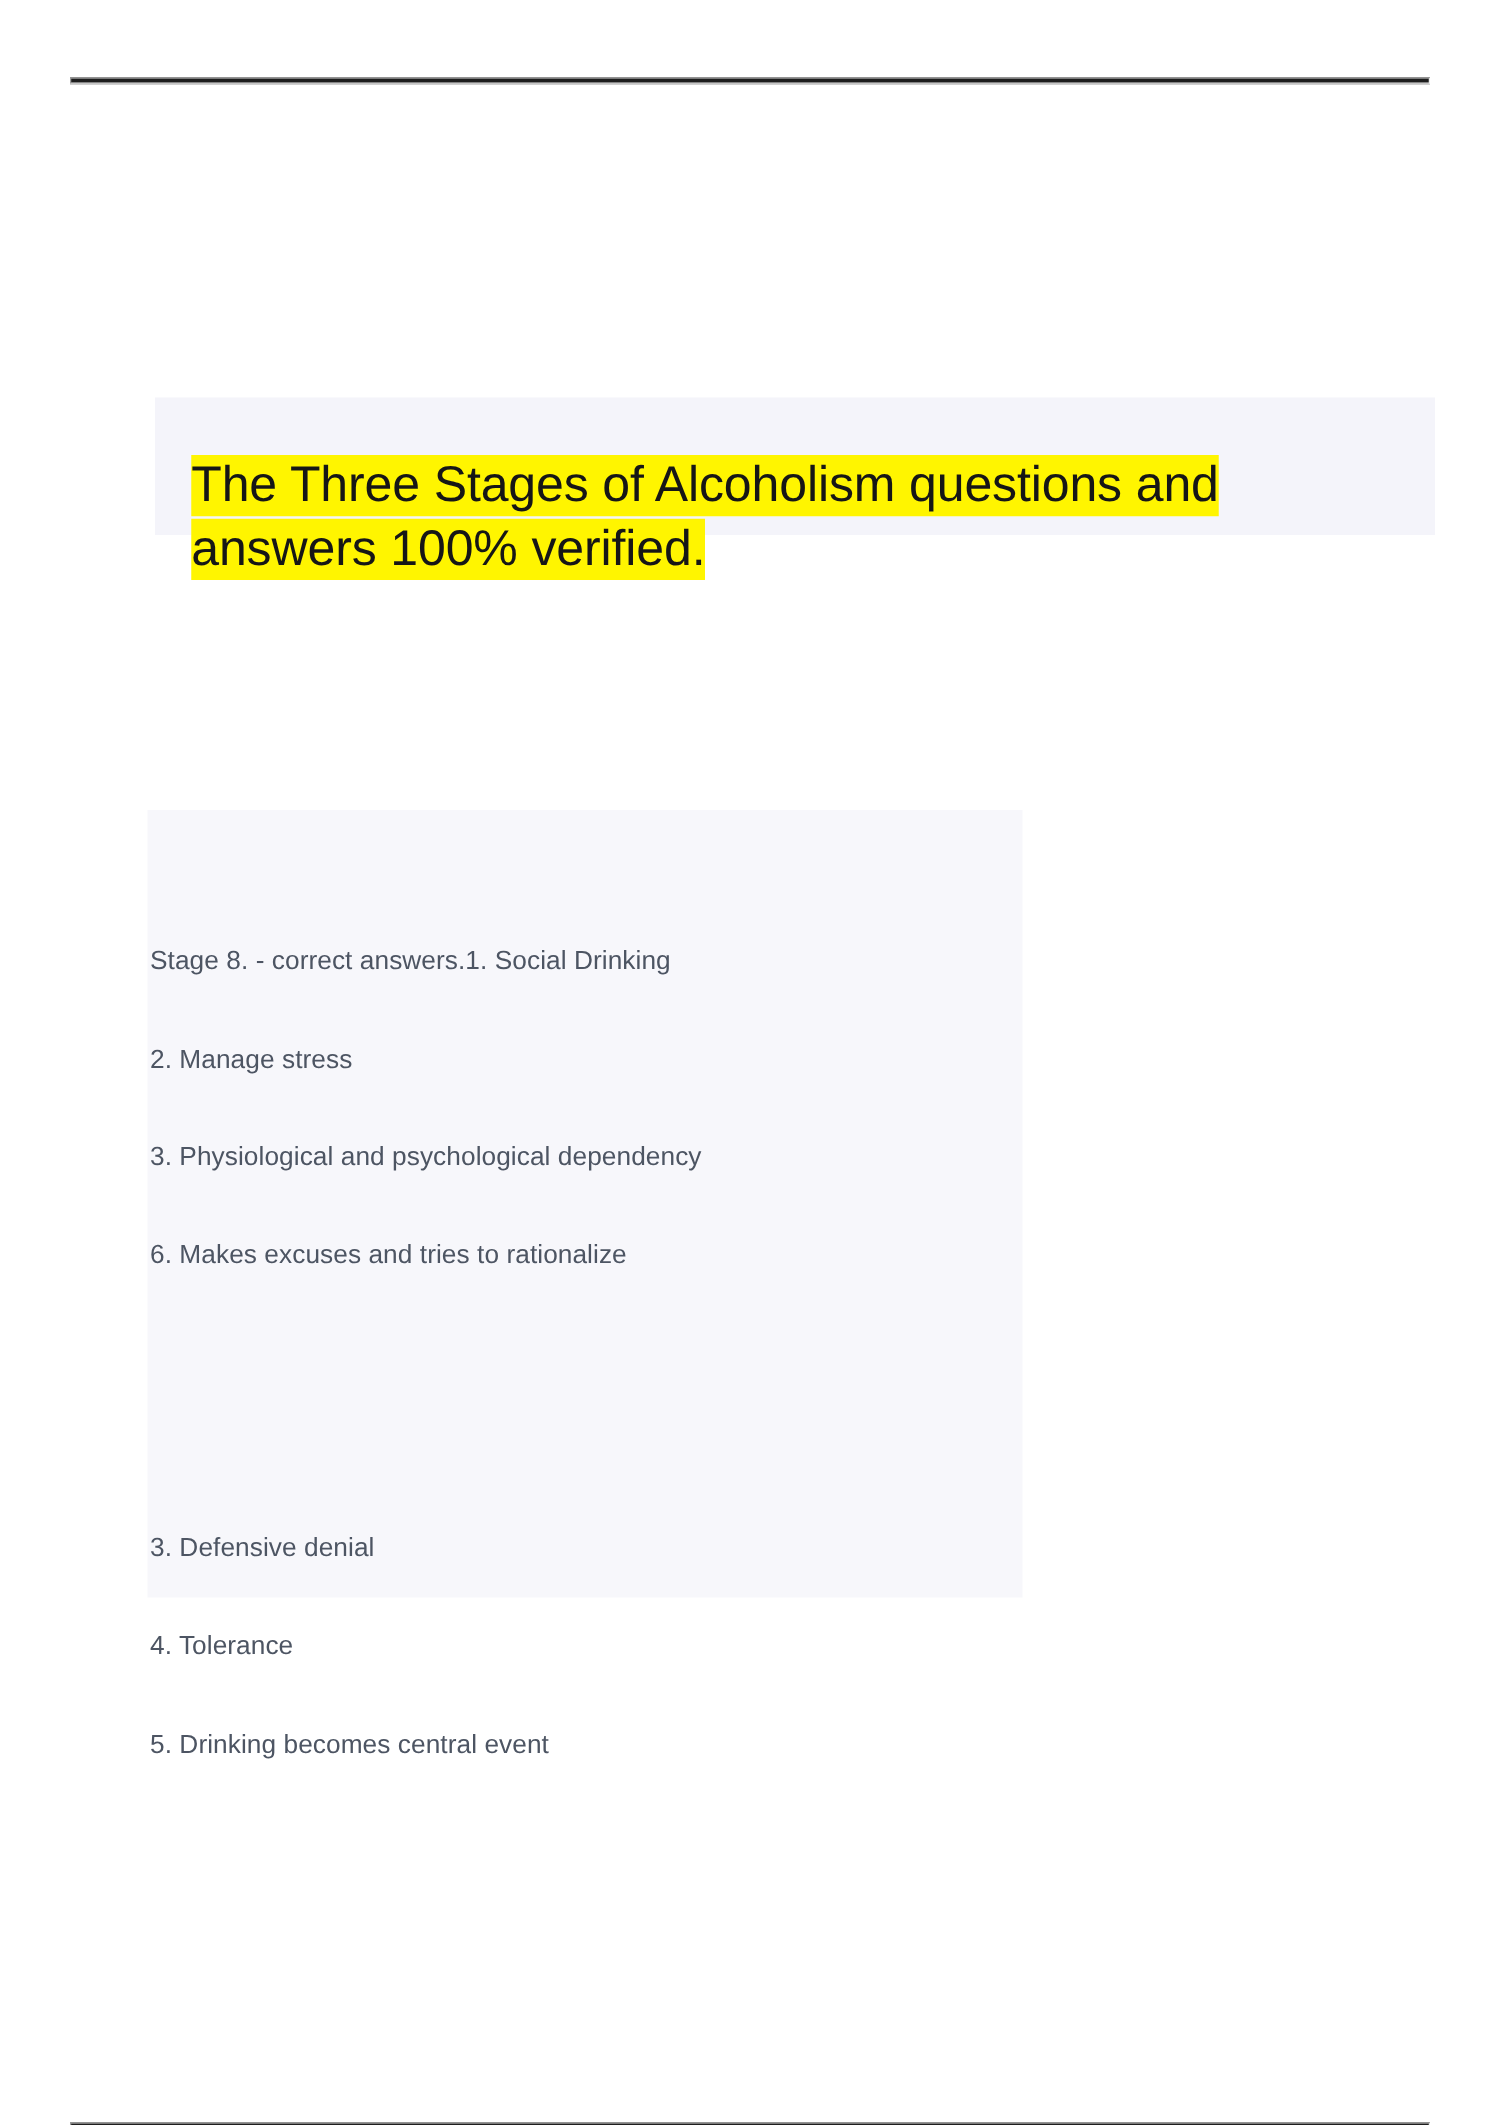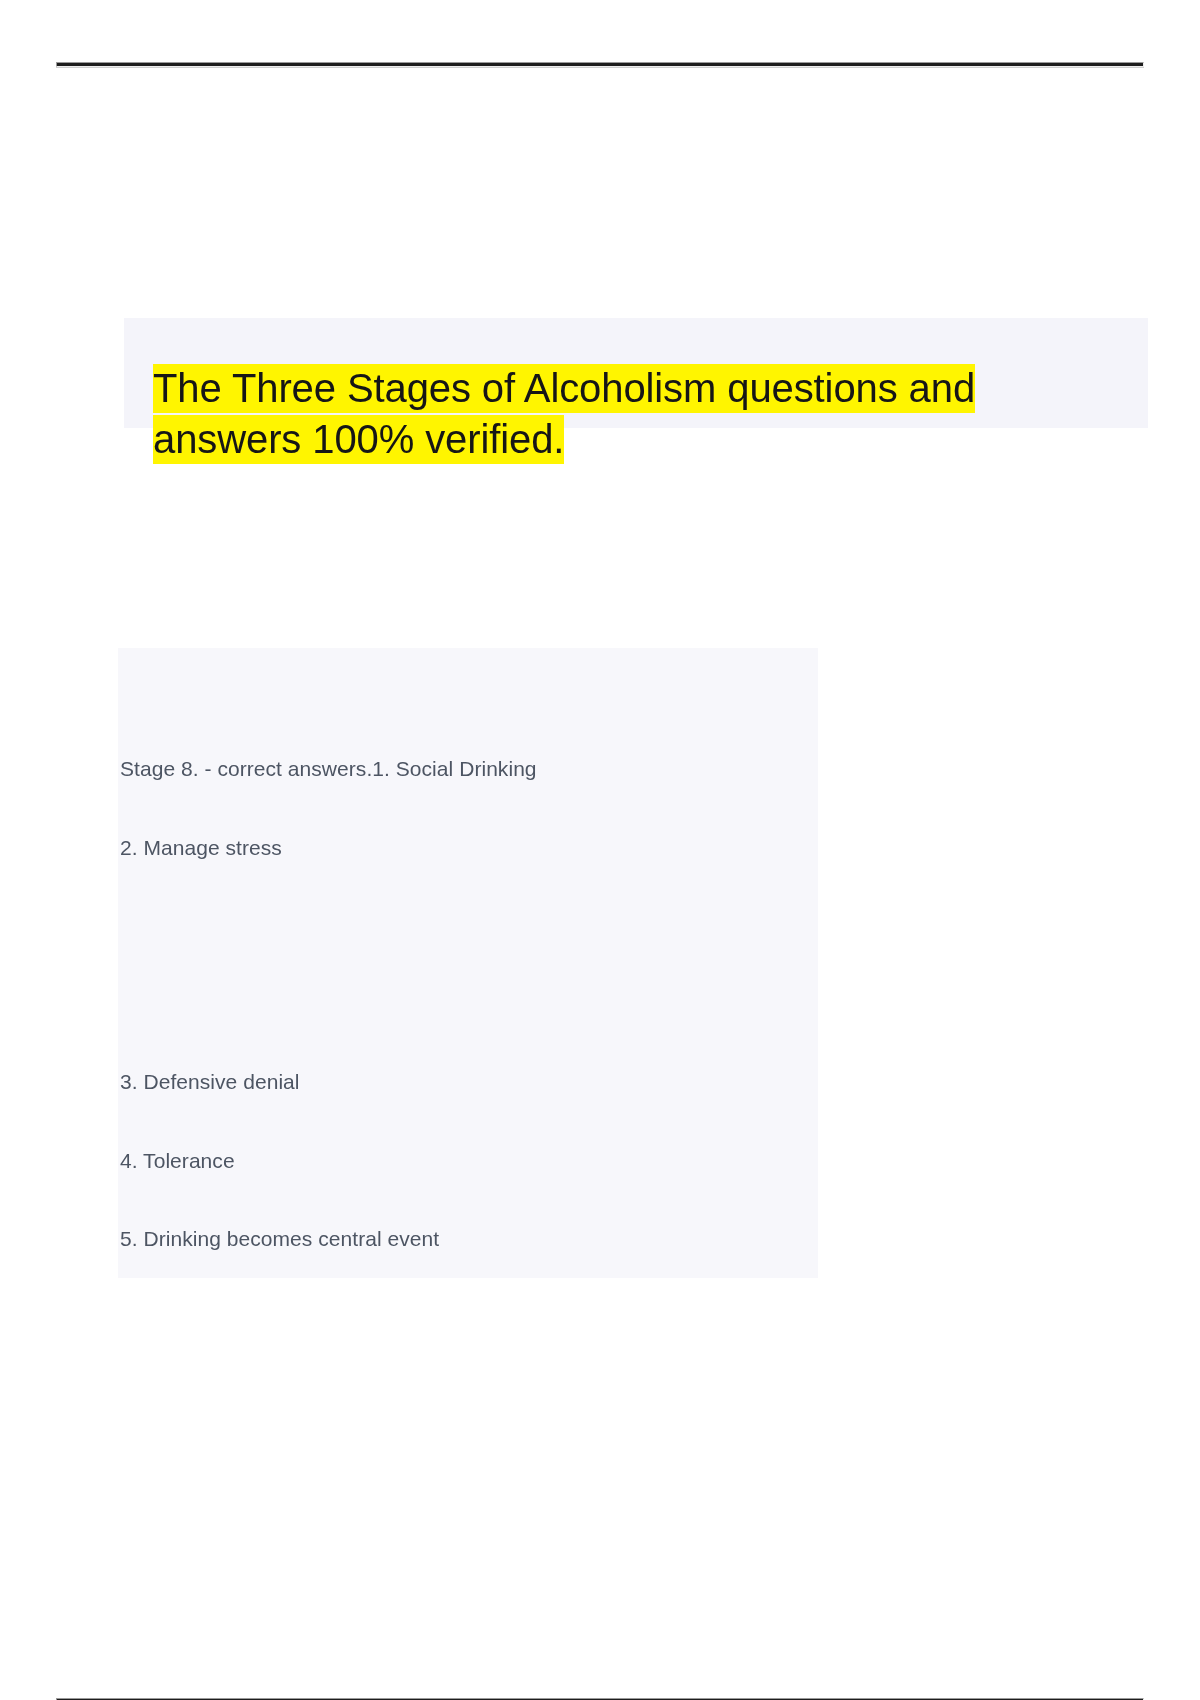--- a/index.html
+++ b/index.html
@@ -103,20 +103,22 @@
 
   <h1 class="title-block">
     <span class="hl">The Three Stages of Alcoholism questions and</span><br>
     <span class="hl">answers 100% verified.</span>
   </h1>
 
   <div class="body-block">
     <div class="answer-section">
       <span class="answer-line">Stage 8. - correct answers.1. Social Drinking</span>
       <span class="answer-line">2. Manage stress</span>
+      <span class="answer-line">3. Physiological and psychological dependency</span>
+      <span class="answer-line">6. Makes excuses and tries to rationalize</span>
     </div>
 
     <div class="answer-section">
       <span class="answer-line">3. Defensive denial</span>
       <span class="answer-line">4. Tolerance</span>
       <span class="answer-line">5. Drinking becomes central event</span>
       
     </div>
 
     

